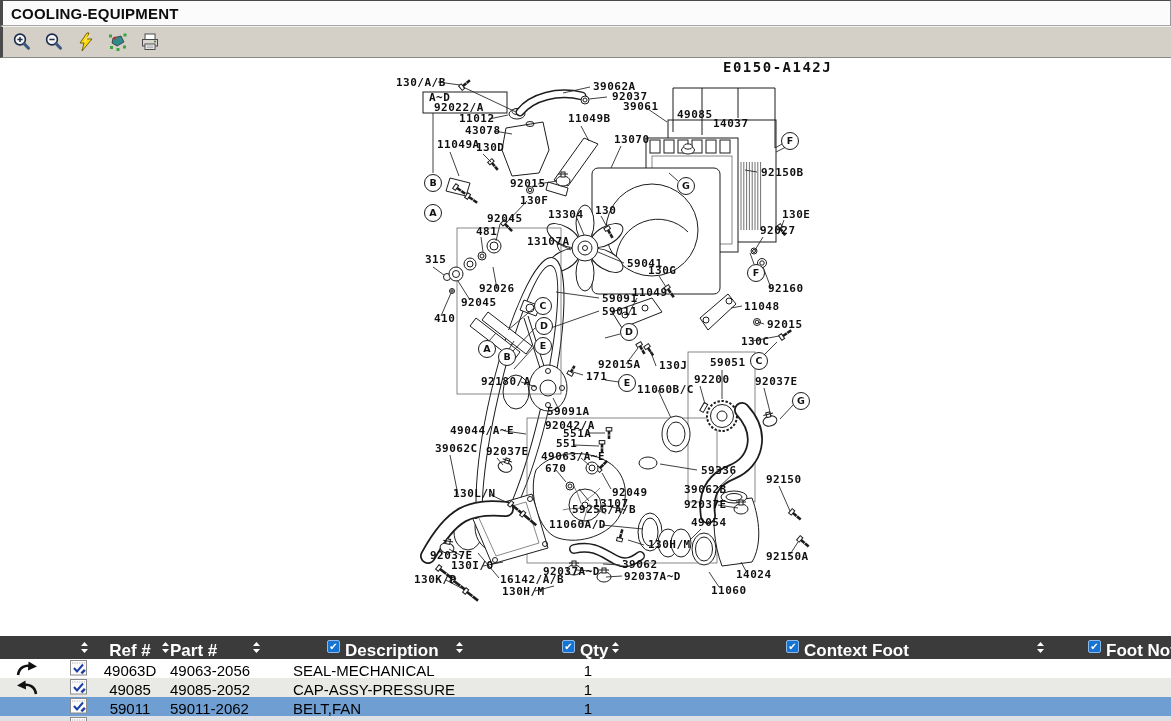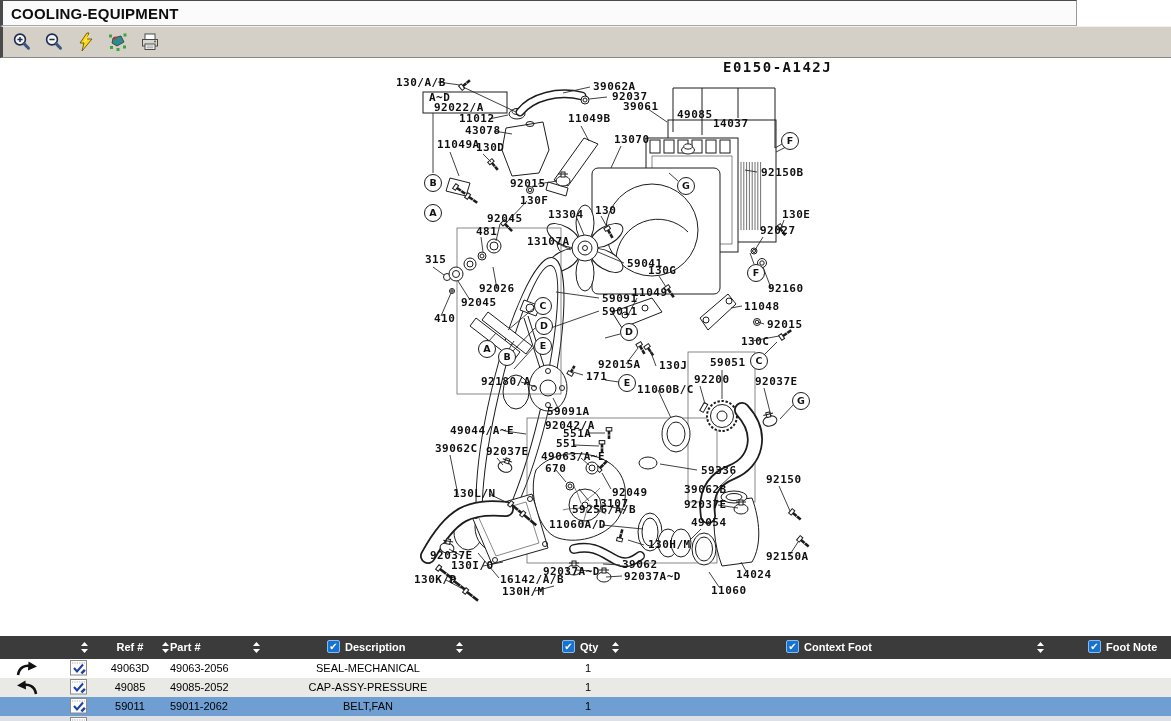--- a/index.html
+++ b/index.html
@@ -1,42 +1,42 @@
 <!DOCTYPE html>
 <html><head>
 <meta charset="utf-8">
 <style>
 *{margin:0;padding:0;box-sizing:border-box}
 html,body{width:1171px;height:721px}
 body{position:relative;font-family:"Liberation Sans",sans-serif;background:#fff;overflow:hidden}
-#titlebar{position:absolute;left:0;top:0;width:1077px;height:26px;background:#fbfbfb;border-left:3px solid #4a4a4a;border-top:1px solid #4a4a4a;border-right:1px solid #9a9a9a;border-bottom:1px solid #a8a8a8;display:flex;align-items:center;padding-left:8px}
+#titlebar{position:absolute;left:0;top:0;width:1171px;height:26px;background:#fbfbfb;border-left:3px solid #4a4a4a;border-top:1px solid #4a4a4a;border-right:1px solid #9a9a9a;border-bottom:1px solid #a8a8a8;display:flex;align-items:center;padding-left:8px}
 #titlebar .t{font-weight:bold;font-size:15px;color:#0d0d0d;letter-spacing:.2px}
 #toolbar{position:absolute;left:0;top:26px;width:1171px;height:32px;background:#d4d0c8;border-left:3px solid #4a4a4a;border-top:1px solid #f2f0ec;border-bottom:1px solid #8a8a8a;display:flex;align-items:center;padding-left:7px;gap:8px}
 .tbtn{width:24px;height:24px;display:flex;align-items:center;justify-content:center;cursor:pointer}
 #main{position:absolute;left:0;top:58px;width:1171px;height:578px;background:#fff}
 .ln{stroke:#1c1c1c;stroke-width:1;fill:none}
 .lnf{stroke:#1c1c1c;stroke-width:1;fill:#fff}
 .thin{stroke:#555;stroke-width:.7;fill:none}
 .lead{stroke:#2a2a2a;stroke-width:.9}
 .tube-o{stroke:#1c1c1c;fill:none;stroke-linecap:round}
 .tube-i{stroke:#fff;fill:none;stroke-linecap:round}
 .dlbl{font:700 11px "DejaVu Sans Mono",monospace;fill:#101010;letter-spacing:.5px;cursor:pointer}
 .dcode{font:700 14px "DejaVu Sans Mono",monospace;fill:#101010;letter-spacing:1.5px}
 .dco{fill:#fff;stroke:#1c1c1c;stroke-width:1}
 .dcot{font:700 9.5px "DejaVu Sans",sans-serif;fill:#111;text-anchor:middle}
 #table{position:absolute;left:0;top:636px;width:1171px;height:85px;background:#fff}
 #thead{position:absolute;left:0;top:0;width:1171px;height:23px;background:#3b3b3b}
-.hlbl{position:absolute;top:5px;font-size:11px;font-weight:bold;color:#fff;white-space:nowrap}
+.hlbl{position:absolute;top:5px;font-size:17px;font-weight:bold;color:#fff;white-space:nowrap}
 .cb{position:absolute;top:4px;width:13px;height:13px;background:#1673d1;border:1px solid #8db9e8;border-radius:2px;color:#fff;font-size:10px;line-height:12px;text-align:center;cursor:pointer}
 .sort{position:absolute;top:5px;cursor:pointer}
-.trow{position:absolute;left:0;width:1171px;height:19px;font-size:11px;color:#000;cursor:pointer}
+.trow{position:absolute;left:0;width:1171px;height:19px;font-size:15px;color:#000;cursor:pointer}
 .trow span{position:absolute;top:3px;white-space:nowrap}
 .c-ref{left:95px;width:70px;text-align:center}
 .c-part{left:170px;width:130px;text-align:left}
-.c-desc{left:293px;width:150px;text-align:center}
+.c-desc{left:293px;width:150px;text-align:left}
 .c-qty{left:558px;width:60px;text-align:center}
 .c-context{left:640px;width:340px}
 .c-foot{left:1000px;width:160px}
 .row-alt{background:#e9e9e5}
 .row-sel{background:#6f9fd2}
 .nav-arrow{position:absolute;left:14px;top:0px;cursor:pointer}
 .note-ic{position:absolute;left:70px;top:1px;cursor:pointer}
 #row-partial{position:absolute;left:0;top:80px;width:1171px;height:5px;background:#dde0e4;overflow:hidden}
 </style>
 </head>

